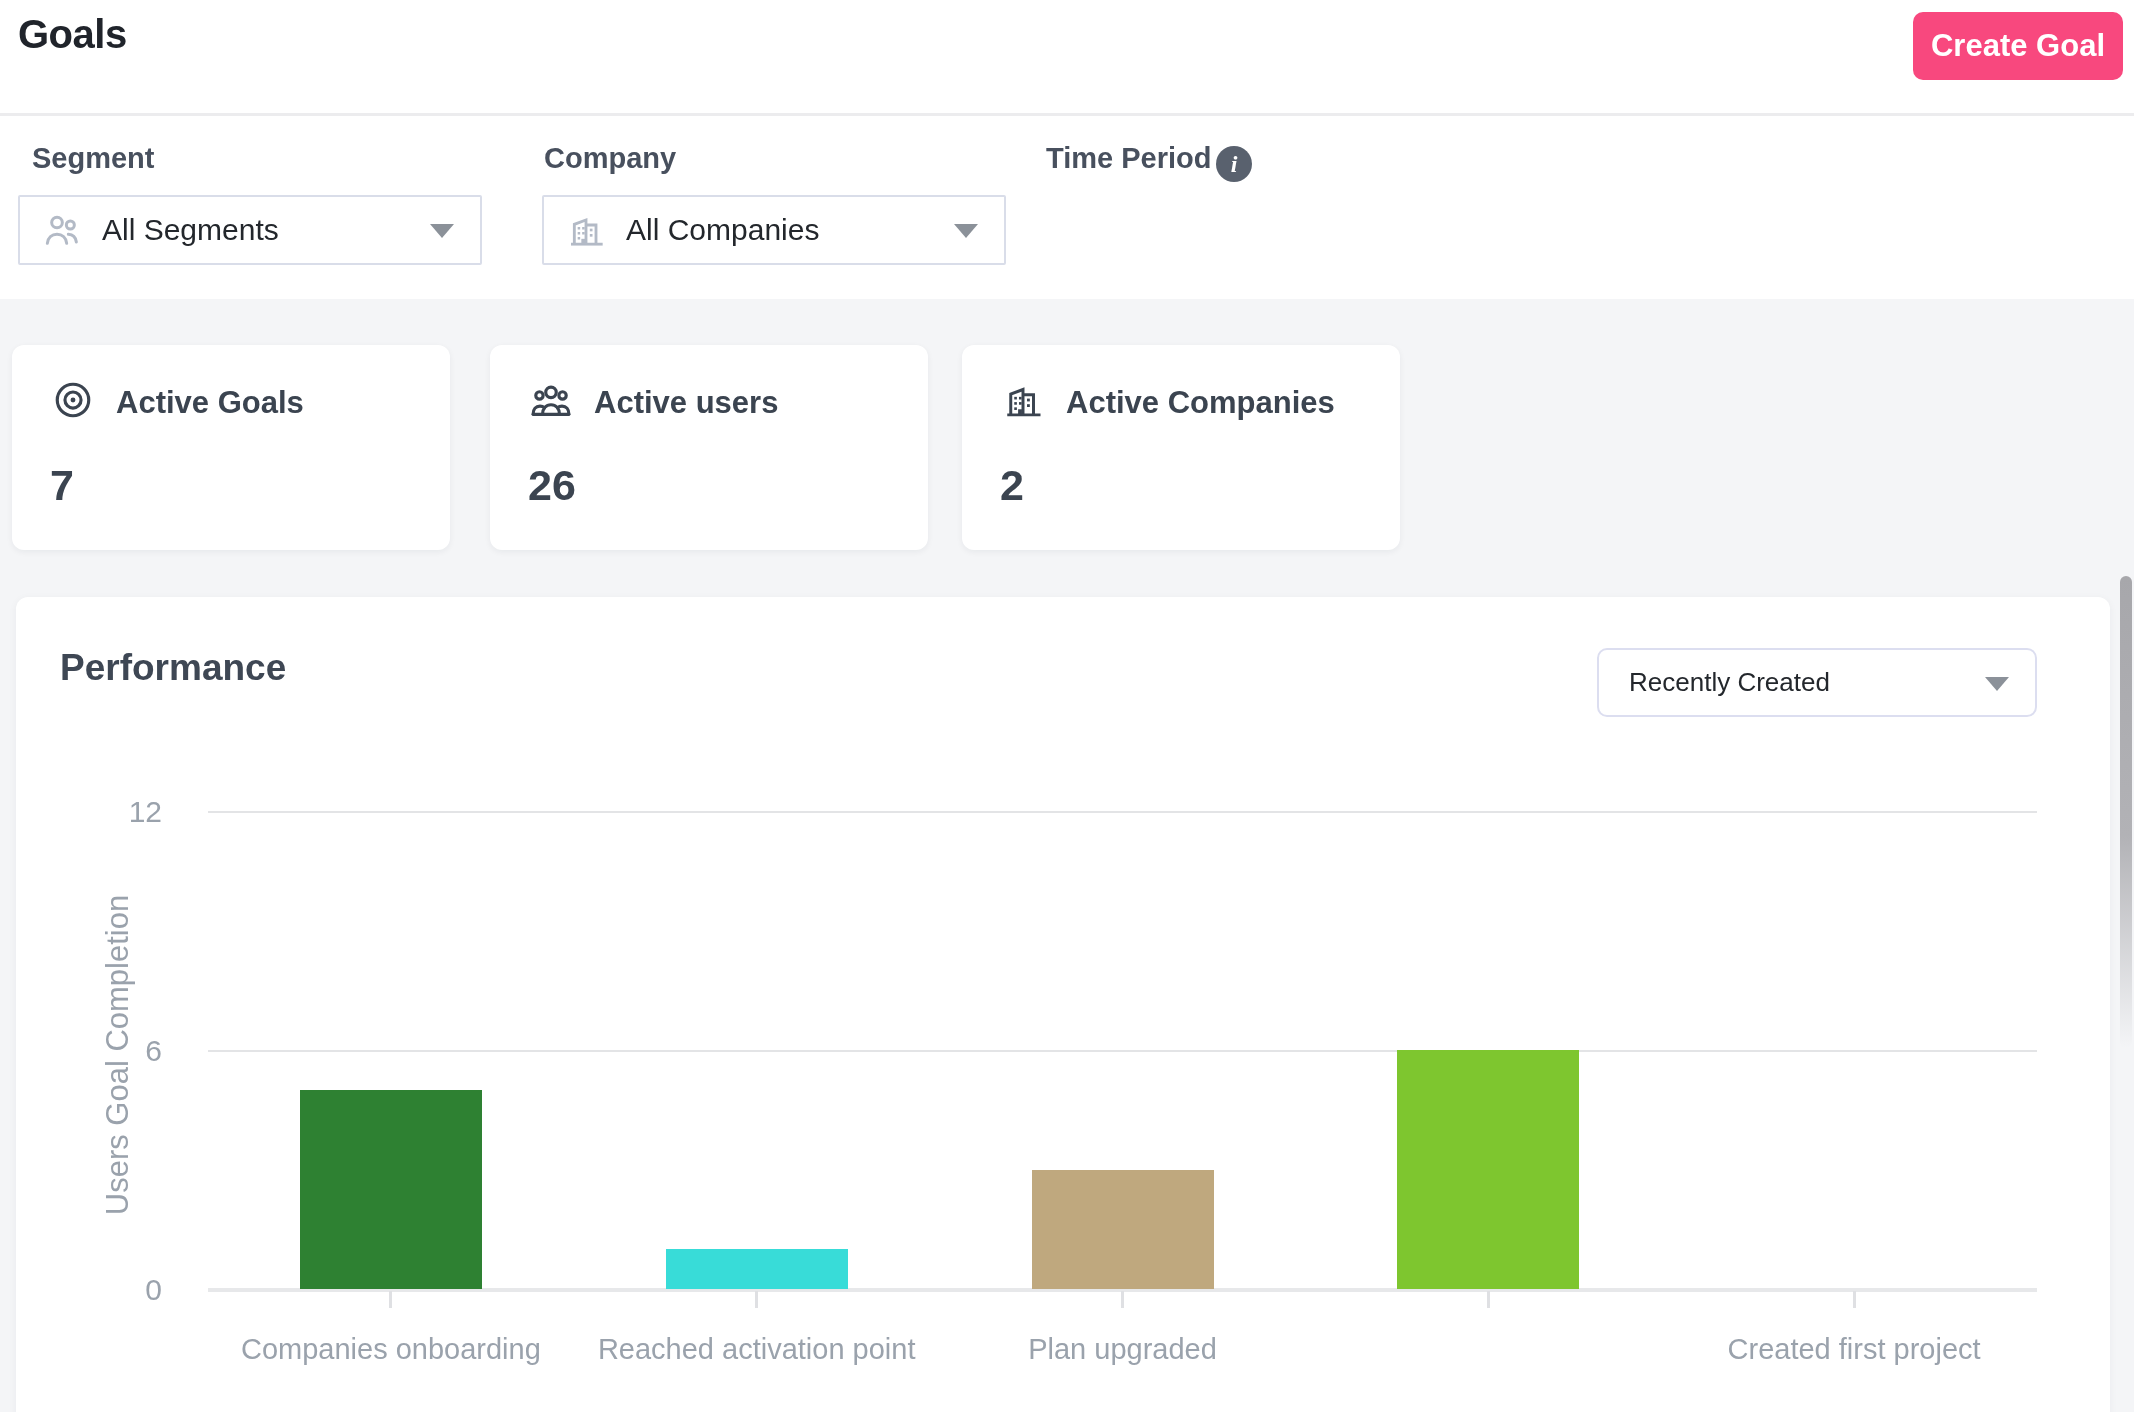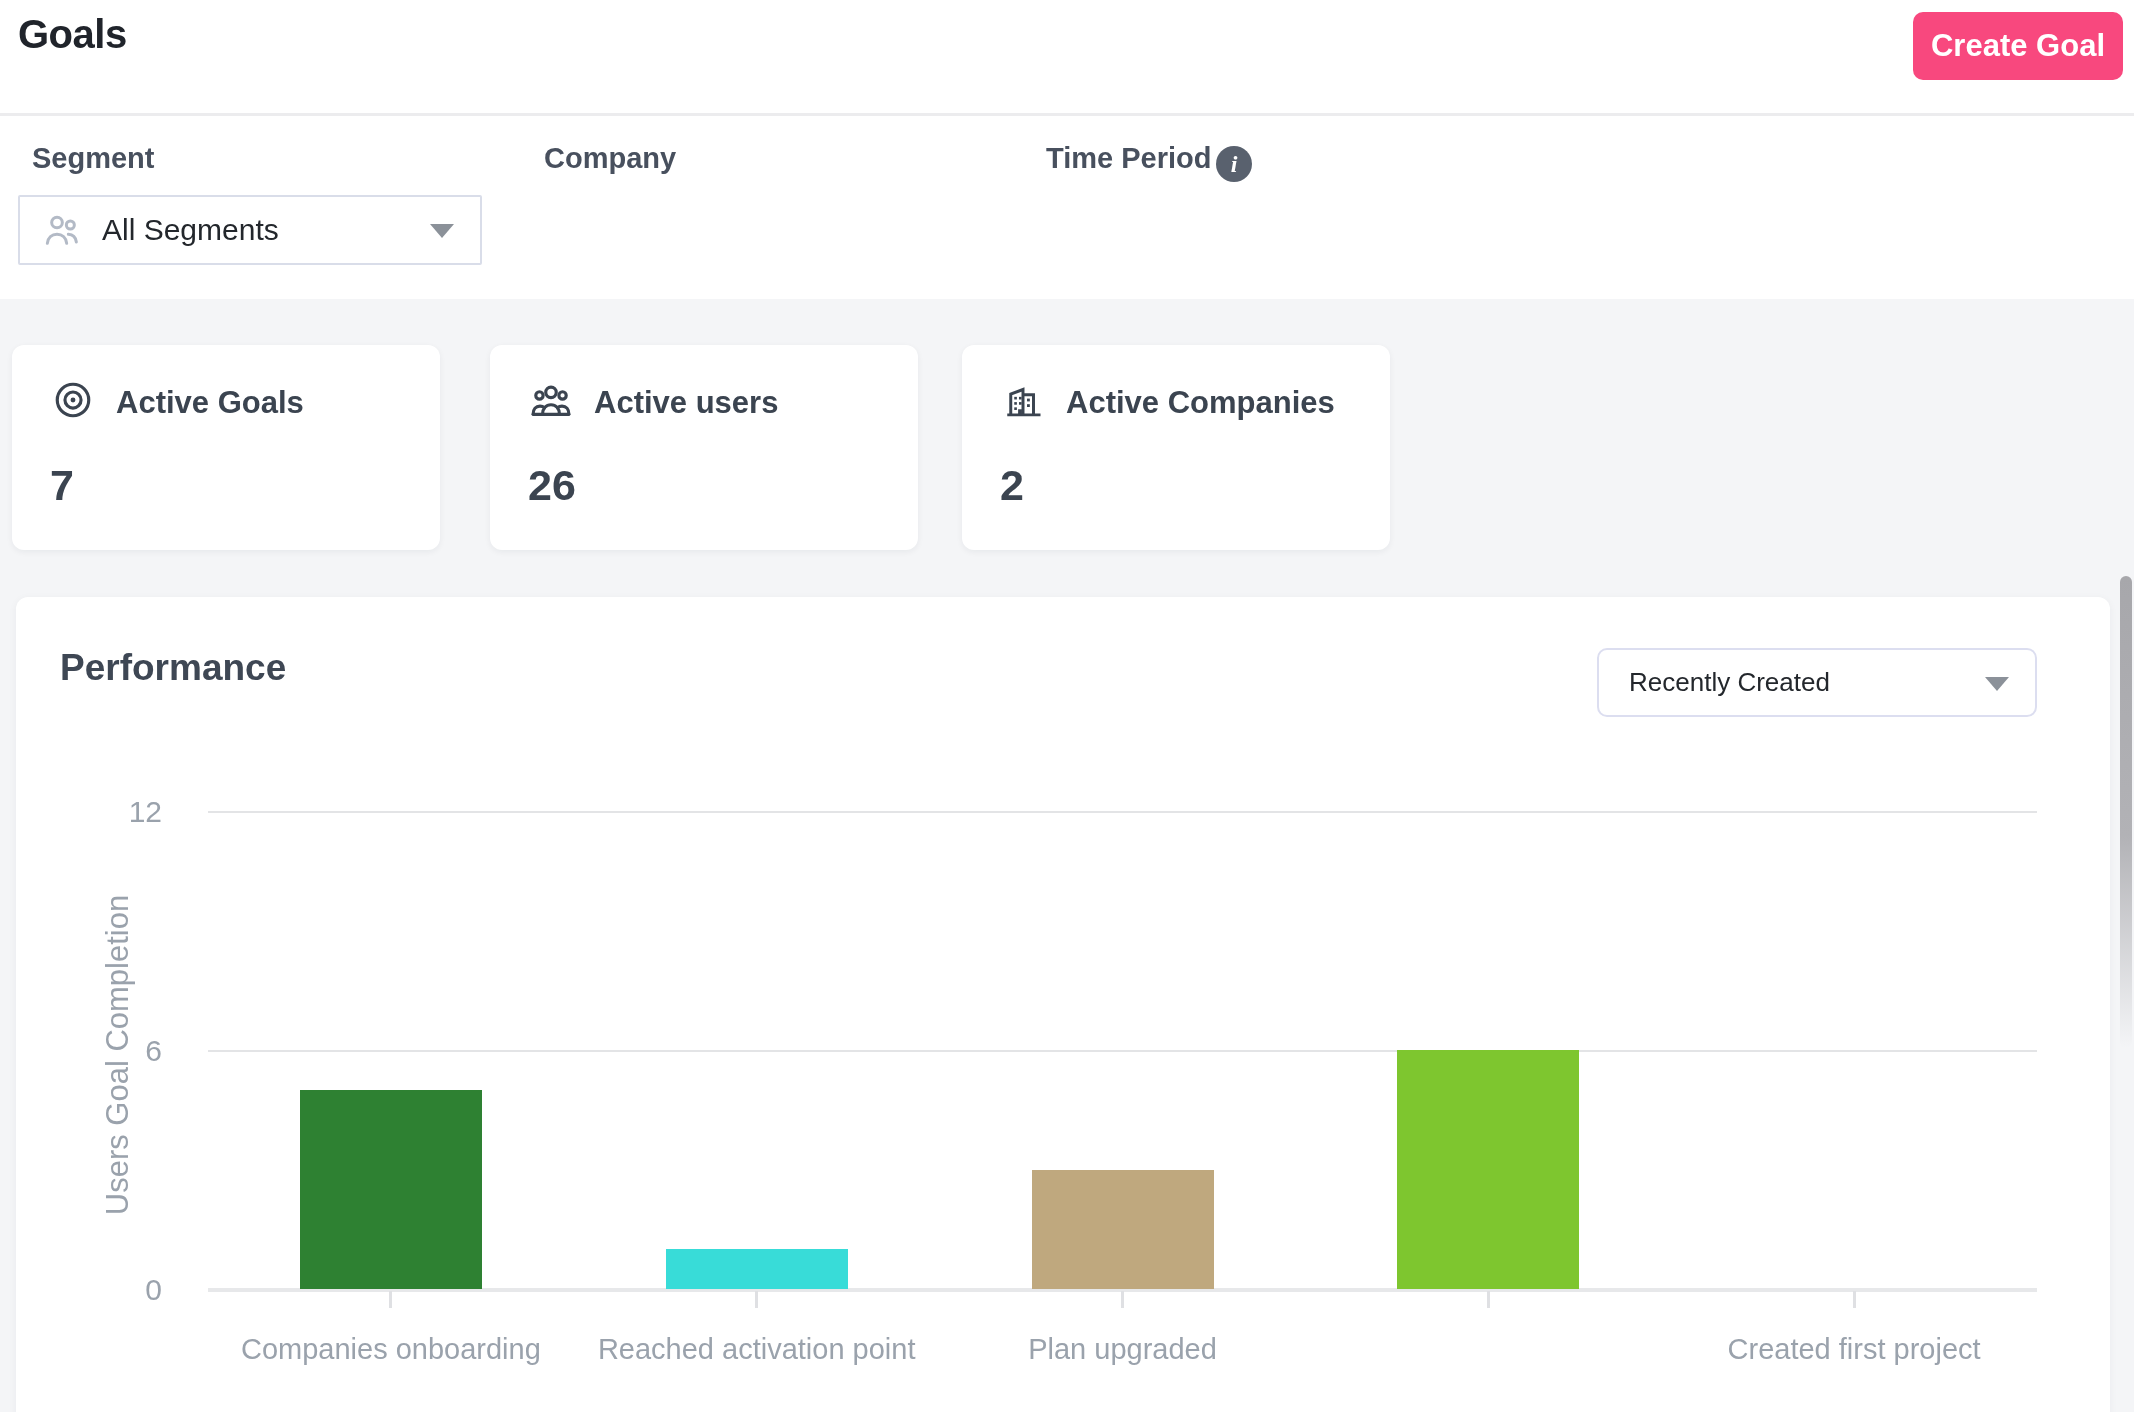--- a/index.html
+++ b/index.html
@@ -23,21 +23,21 @@
   .select-box .sel-icon{margin-left:22px;width:40px;height:40px;color:#b3bac6;flex:0 0 auto;}
   .select-box .sel-text{margin-left:20px;font-size:30px;color:#23272c;white-space:nowrap;}
   .caret{position:absolute;right:26px;top:50%;margin-top:-6px;width:0;height:0;
     border-left:12px solid transparent;border-right:12px solid transparent;border-top:14px solid #8b9199;}
   .info-badge{position:absolute;left:1216px;top:146px;width:36px;height:36px;border-radius:50%;background:#59616e;
     display:flex;align-items:center;justify-content:center;cursor:pointer;}
   .info-badge span{color:#fff;font-family:"Liberation Serif","DejaVu Serif",serif;font-style:italic;font-weight:700;font-size:24px;line-height:1;}
 
   
   .stat-card{position:absolute;top:345px;width:428px;height:205px;background:#ffffff;border-radius:12px;
-    box-shadow:0 2px 6px rgba(25,30,50,.06);}
+    box-shadow:0 2px 6px rgba(25,30,50,.06);padding-left:10px;}
   .stat-card .card-icon{position:absolute;left:40px;top:34px;width:42px;height:42px;color:#3b4450;}
   .stat-card .card-label{position:absolute;left:104px;top:40px;font-size:31px;font-weight:700;color:#3b4450;white-space:nowrap;}
   .stat-card .card-value{position:absolute;left:38px;top:116px;font-size:43px;font-weight:700;color:#3b4450;}
 
   
   .panel{position:absolute;left:16px;top:597px;width:2094px;height:830px;background:#ffffff;border-radius:12px;
     box-shadow:0 2px 8px rgba(25,30,50,.05);}
   .panel-title{position:absolute;left:44px;top:50px;font-size:37px;font-weight:700;color:#3e4754;}
   .sort-box{position:absolute;left:1581px;top:51px;width:436px;height:65px;border:2px solid #dcdef0;border-radius:10px;
     background:#fff;display:flex;align-items:center;cursor:pointer;}
@@ -81,20 +81,39 @@
         <path d="M3.2 20c.4-3.4 2.7-5.4 5.8-5.4s5.4 2 5.8 5.4"></path>
         <circle cx="17" cy="9" r="2.4"></circle>
         <path d="M15.8 14.6c2.6.1 4.4 1.8 4.8 4.6"></path>
       </svg>
     </span>
     <span class="sel-text">All Segments</span>
     <span class="caret"></span>
   </div>
 
   <div class="filter-label" style="left:544px;top:142px;">Company</div>
+  <div class="select-box" style="left:542px;top:195px;width:460px;">
+    <span class="sel-icon">
+      <svg viewBox="0 0 24 24" fill="none" stroke="currentColor" stroke-width="1.7">
+        <path d="M5 20.5V8.6L12 6v14.5"></path>
+        <path d="M12 9h6v11.5"></path>
+        <path d="M3 20.5h19"></path>
+        <rect x="7" y="10.2" width="1.5" height="1.5" fill="currentColor" stroke="none"></rect>
+        <rect x="9.7" y="10.2" width="1.5" height="1.5" fill="currentColor" stroke="none"></rect>
+        <rect x="7" y="13.2" width="1.5" height="1.5" fill="currentColor" stroke="none"></rect>
+        <rect x="9.7" y="13.2" width="1.5" height="1.5" fill="currentColor" stroke="none"></rect>
+        <rect x="7" y="16.2" width="1.5" height="1.5" fill="currentColor" stroke="none"></rect>
+        <rect x="14.3" y="11.2" width="1.6" height="1.6" fill="currentColor" stroke="none"></rect>
+        <rect x="14.3" y="14.4" width="1.6" height="1.6" fill="currentColor" stroke="none"></rect>
+        <rect x="9.2" y="17.3" width="2.2" height="3.2" fill="currentColor" stroke="none"></rect>
+      </svg>
+    </span>
+    <span class="sel-text">All Companies</span>
+    <span class="caret"></span>
+  </div>
 
   <div class="filter-label" style="left:1046px;top:142px;">Time Period</div>
   <div class="info-badge">
     <span>i</span>
   </div>
 
   <div class="stat-card" style="left:12px;">
     <span class="card-icon">
       <svg viewBox="0 0 24 24" fill="none" stroke="currentColor" stroke-width="1.8">
         <circle cx="12" cy="12" r="9"></circle>

